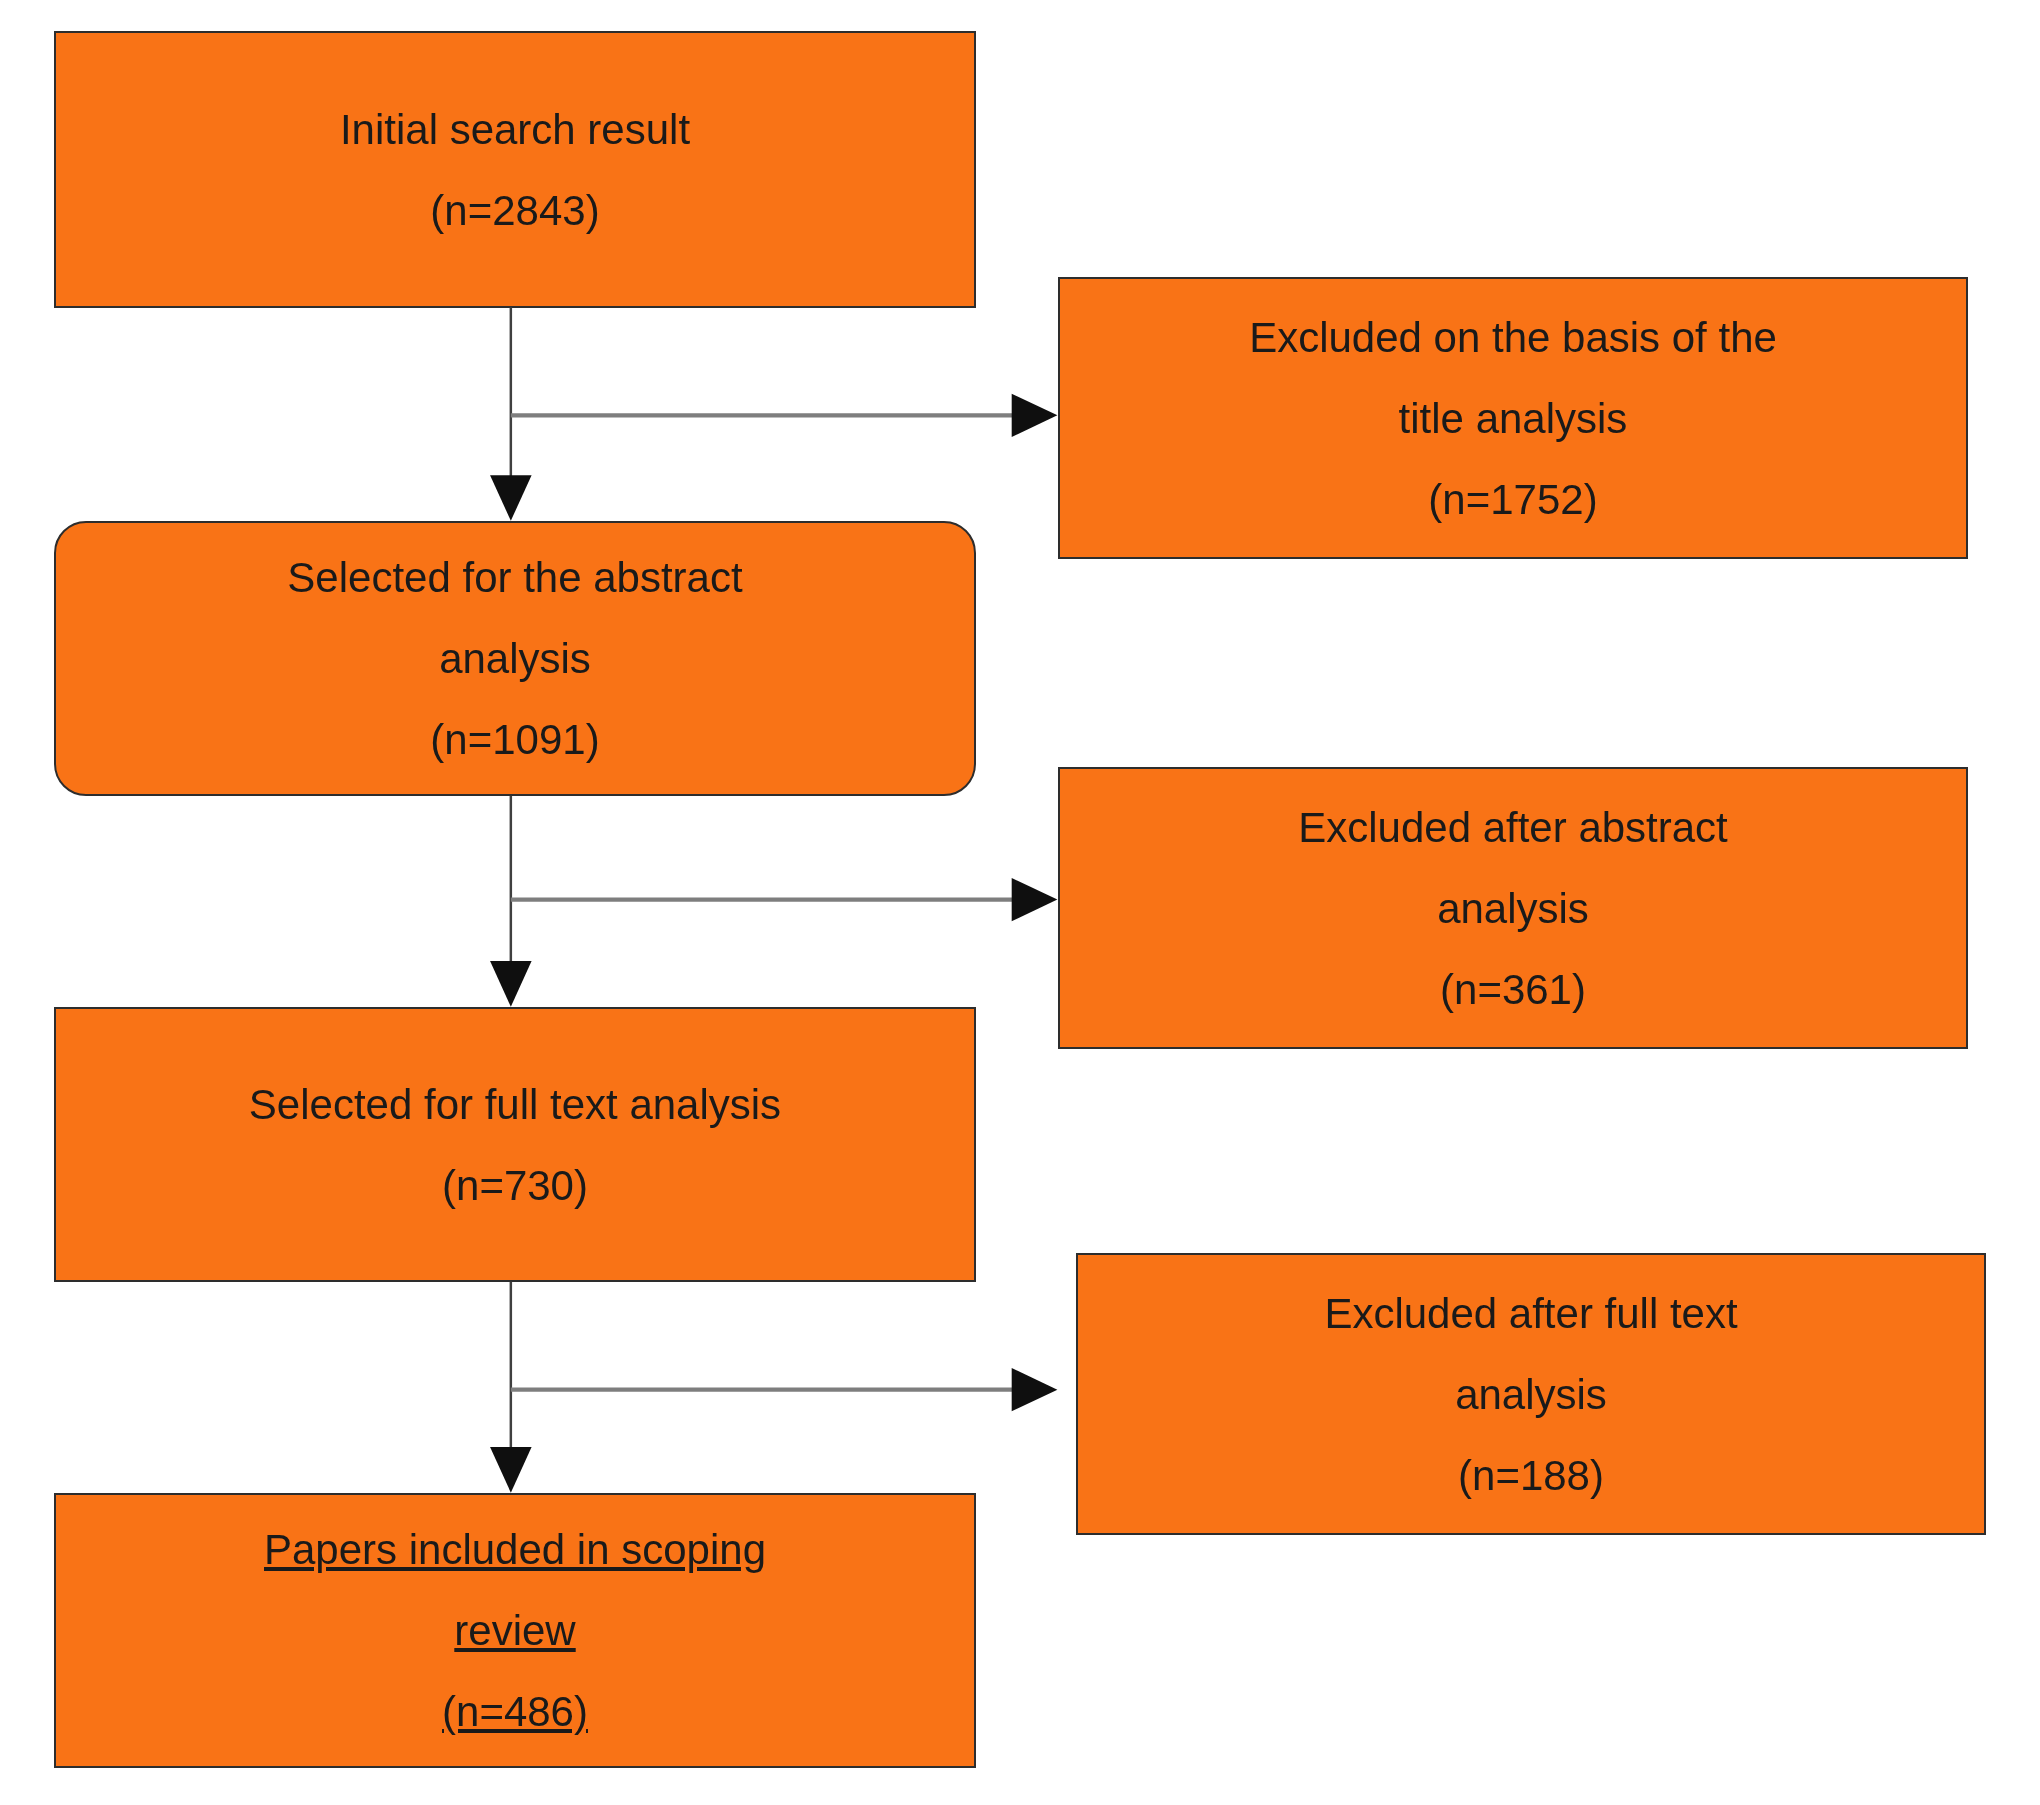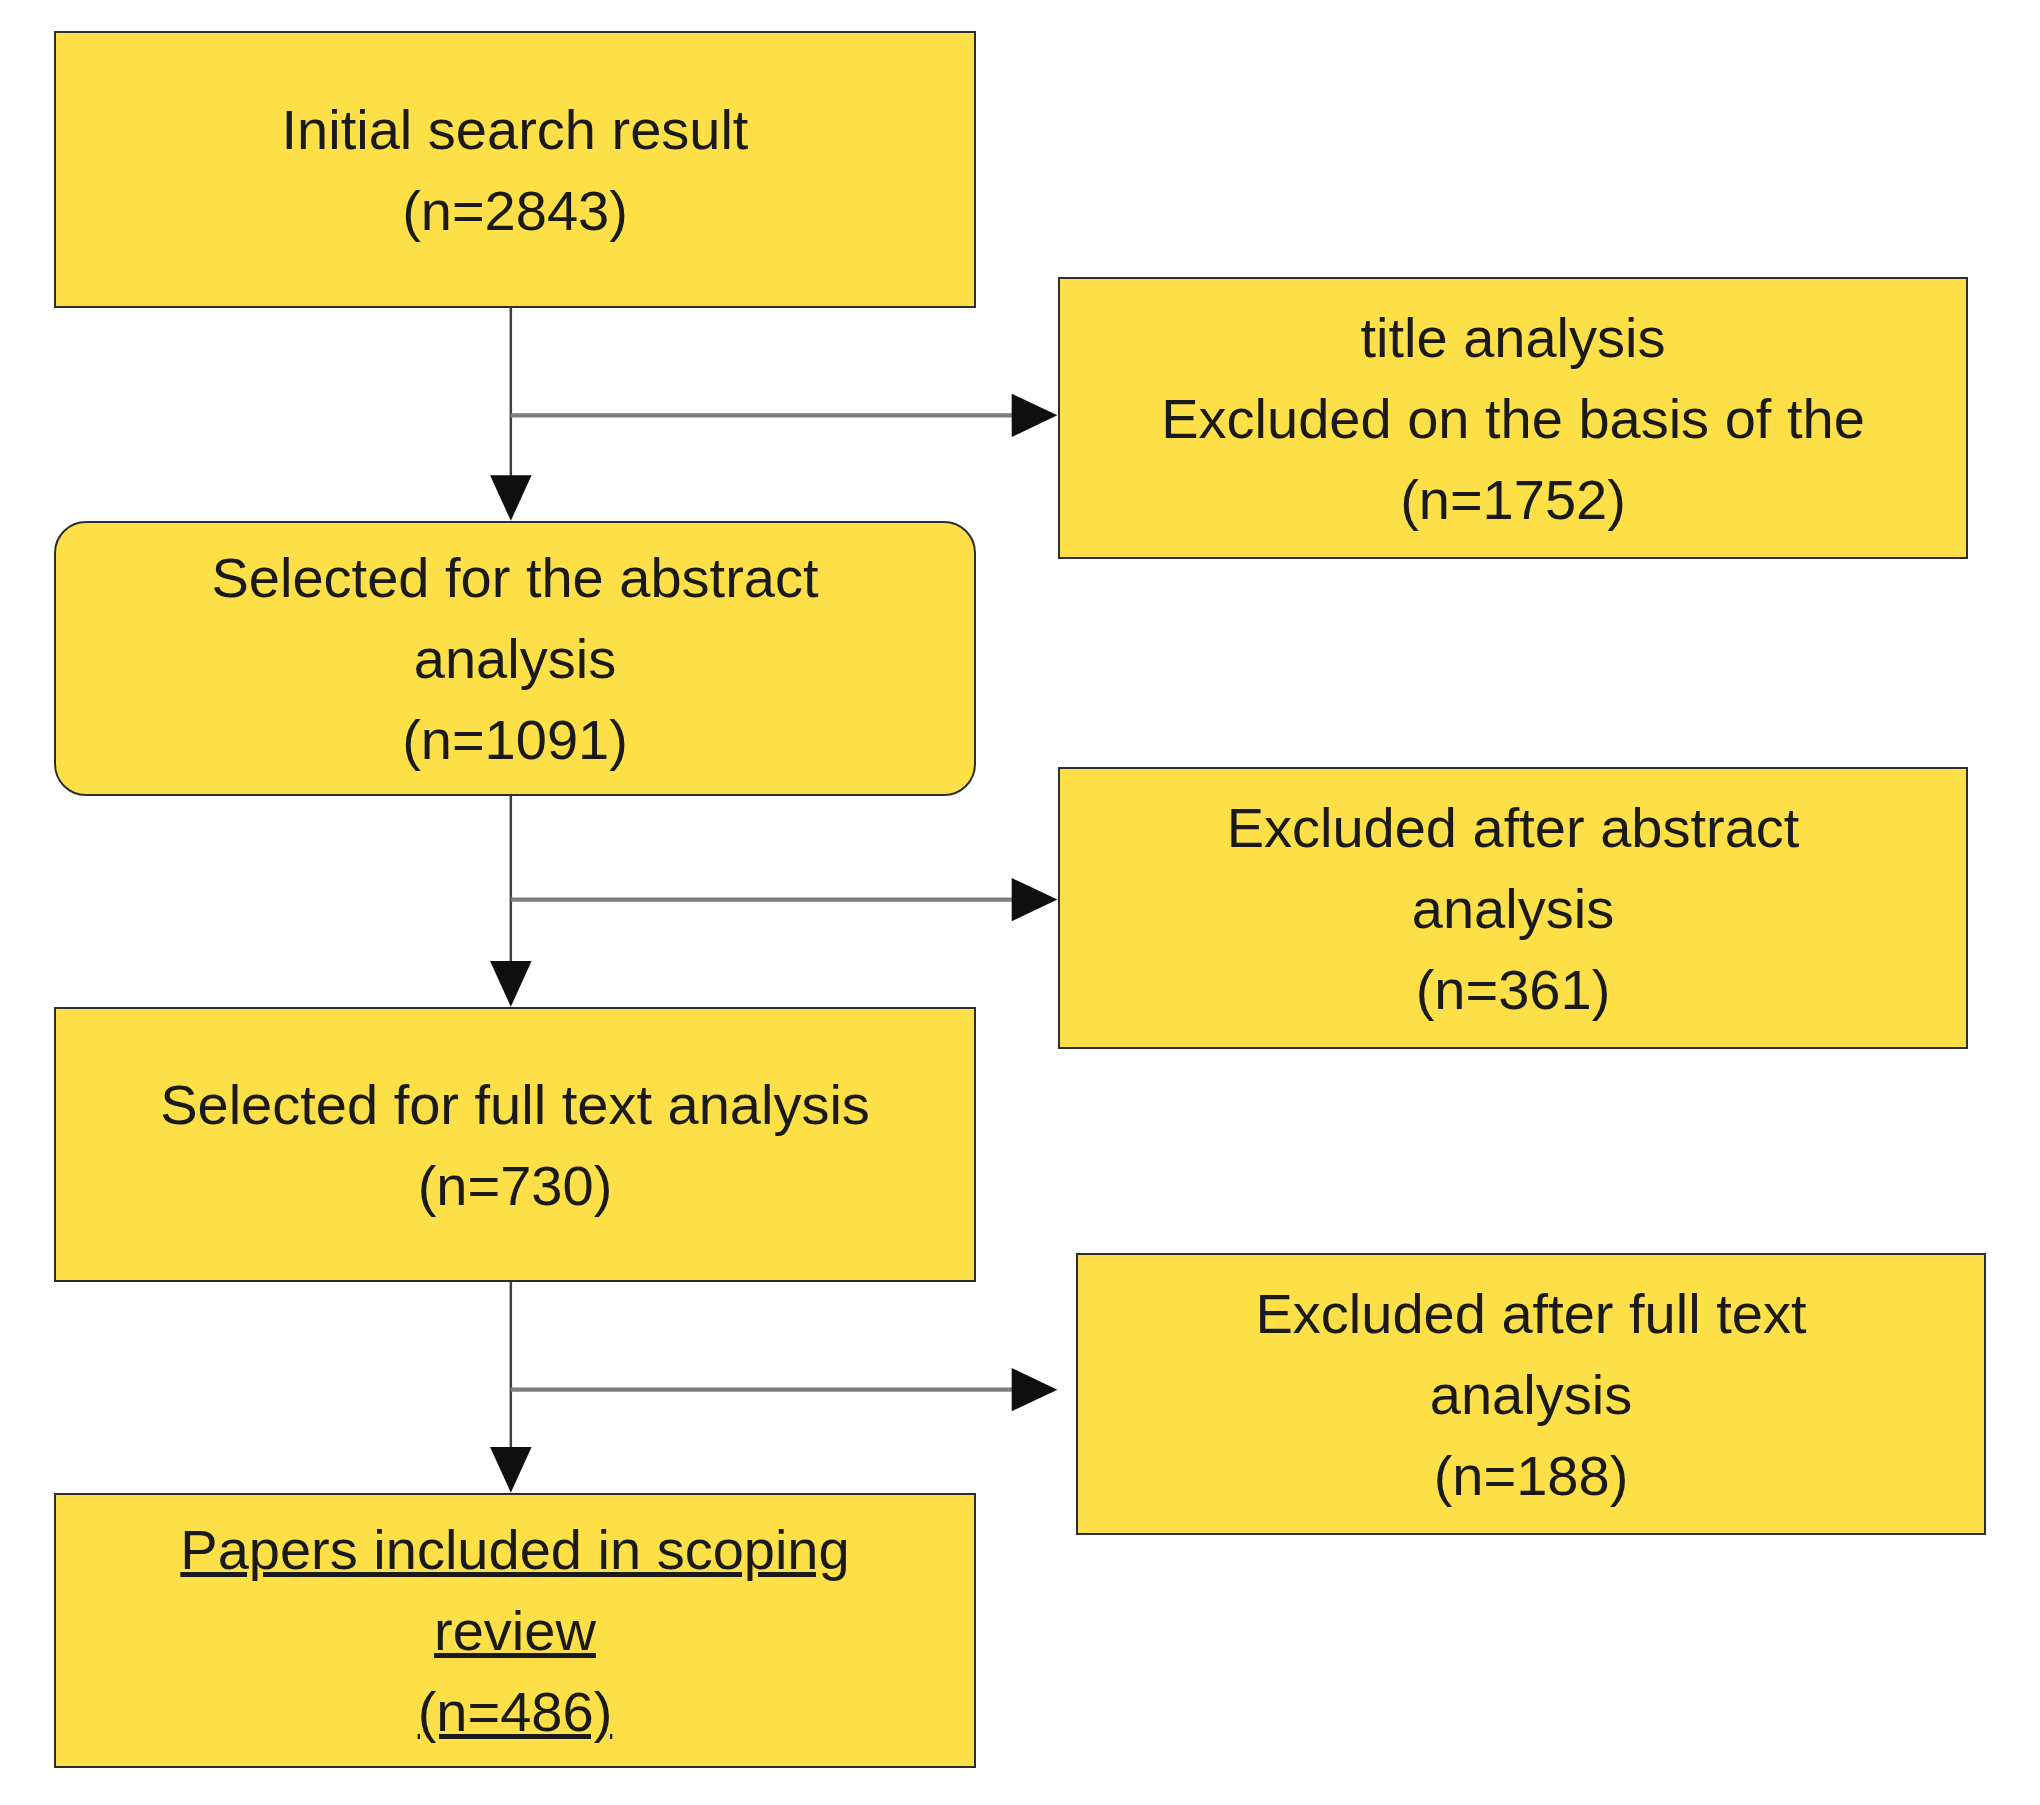--- a/index.html
+++ b/index.html
@@ -12,28 +12,28 @@
     width: 2040px;
     height: 1805px;
     background: #ffffff;
     font-family: "Liberation Sans", sans-serif;
     overflow: hidden;
   }
   .box {
     position: absolute;
     box-sizing: border-box;
     border: 2.5px solid #2d2d2d;
-    background: #fde047;
+    background: #f97316;
     display: flex;
     flex-direction: column;
     justify-content: center;
     align-items: center;
     text-align: center;
     color: #1a1a1a;
-    font-size: 56px;
+    font-size: 42px;
     line-height: 81px;
     font-weight: 400;
   }
   .col-left  { left: 54px;   width: 922px; }
   .col-right { left: 1058px; width: 910px; }
   #box-initial   { top: 31px;   height: 277px; }
   #box-excl-title{ top: 277px;  height: 282px; }
   #box-abstract  { top: 521px;  height: 275px; border-radius: 32px; }
   #box-excl-abs  { top: 767px;  height: 282px; }
   #box-fulltext  { top: 1007px; height: 275px; }
@@ -55,22 +55,22 @@
 <body>
 
 <div id="canvas">
 
   <div class="box col-left" id="box-initial">
     <span class="line">Initial search result</span>
     <span class="line">(n=2843)</span>
   </div>
 
   <div class="box col-right" id="box-excl-title">
+    <span class="line">Excluded on the basis of the</span>
     <span class="line">title analysis</span>
-    <span class="line">Excluded on the basis of the</span>
     <span class="line">(n=1752)</span>
   </div>
 
   <div class="box col-left" id="box-abstract">
     <span class="line">Selected for the abstract</span>
     <span class="line">analysis</span>
     <span class="line">(n=1091)</span>
   </div>
 
   <div class="box col-right" id="box-excl-abs">

